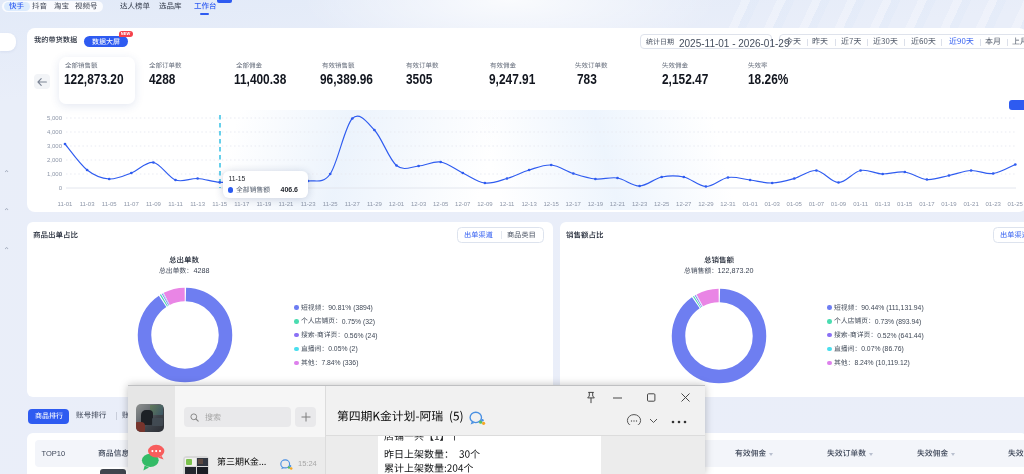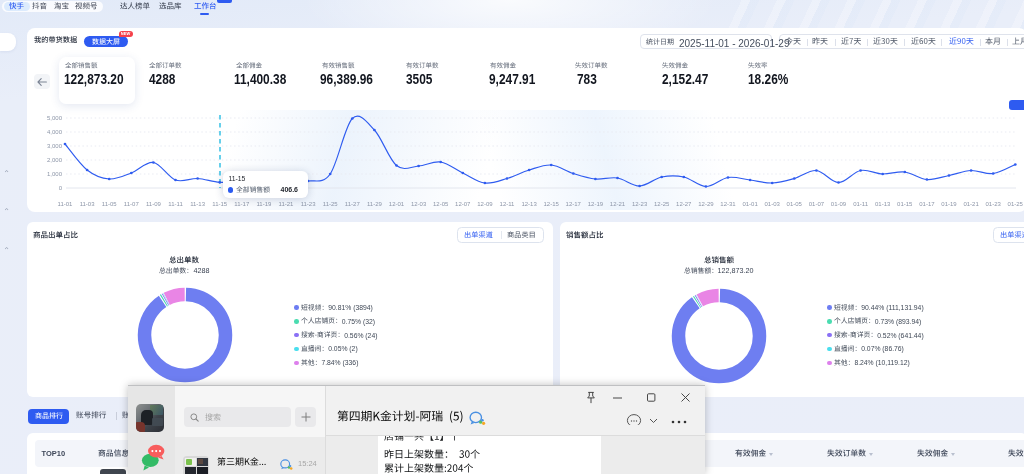--- a/index.html
+++ b/index.html
@@ -585,21 +585,21 @@
   </svg>
 <div style="position:absolute;left:115.5px;top:411.5px;width:1px;height:8px;background:#c8cdda"></div>
 <svg style="position:absolute;left:122px;top:411.4px;overflow:visible" width="16" height="10">
     <g fill="#3a4254" transform="translate(0,6.7) scale(0.007600,-0.007600)">
       <use href="#g90" x="0"></use>
       <use href="#g8" x="1000"></use>
     </g>
   </svg>
 <div style="position:absolute;left:26.5px;top:433px;width:1000px;height:41px;background:#fff;border-radius:6px 6px 0 0"></div>
 <div style="position:absolute;left:34.5px;top:440px;width:1000px;height:27px;background:#f3f5fa;border-radius:4px 0 0 4px"></div>
-<div style="position:absolute;left:41.5px;top:450px;font-size:7.5px;color:#3e4759;font-weight:700;white-space:nowrap;line-height:1.15;">TOP10</div>
+<div style="position:absolute;left:41.5px;top:450px;font-size:7.5px;color:#3e4759;font-weight:400;white-space:nowrap;line-height:1.15;">TOP10</div>
 <svg style="position:absolute;left:97.5px;top:449.2px;overflow:visible" width="32" height="10">
     <g fill="#3e4759" transform="translate(0,6.9) scale(0.007800,-0.007800)">
       <use href="#g56" x="0"></use>
       <use href="#g57" x="1000"></use>
       <use href="#g93" x="2000"></use>
       <use href="#g94" x="3000"></use>
     </g>
   </svg>
 <svg style="position:absolute;left:734.5px;top:449.2px;overflow:visible" width="32" height="10">
     <g fill="#3e4759" transform="translate(0,6.9) scale(0.007800,-0.007800)">

